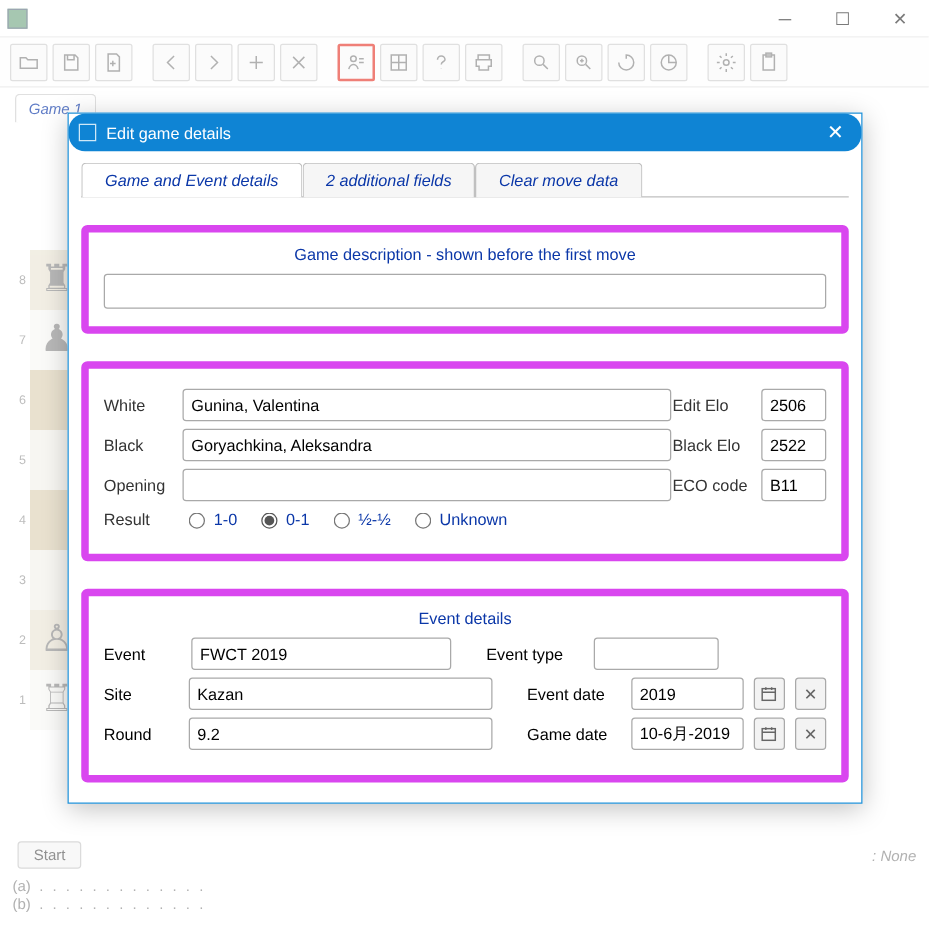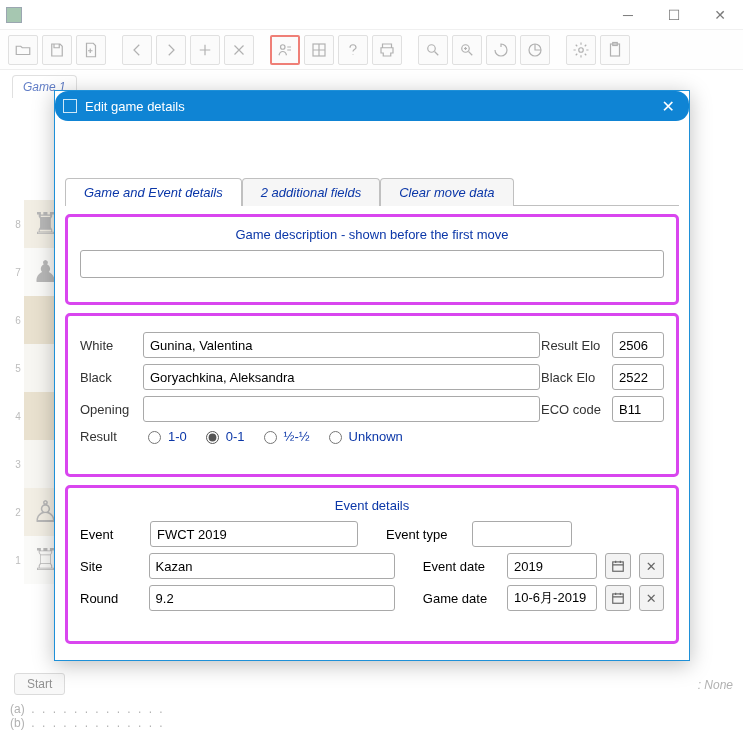--- a/index.html
+++ b/index.html
@@ -42,26 +42,26 @@
   
   .modal { position:absolute; left:54px; top:90px; width:636px; background:#fff; border:1px solid #1e90d8; box-shadow: 0 4px 20px rgba(0,0,0,.25); z-index:10; }
   .modal-titlebar { height:30px; background:#0f84d4; display:flex; align-items:center; padding:0 8px; color:#fff; font-size:13px;border-radius:13px; }
   .modal-titlebar .mt-icon { width:14px; height:14px; border:1px solid #cfe8f7; margin-right:8px; display:inline-block; }
   .modal-titlebar .mt-title { flex:1; }
   .modal-titlebar .mt-close { font-size:16px; cursor:pointer; padding:0 6px; }
 
   .modal-body { padding: 8px 10px 16px; }
 
   
-  .dlg-tabs { display:flex; border-bottom:1px solid #c0c0c0;margin-top:48px; }
+  .dlg-tabs { display:flex; border-bottom:1px solid #c0c0c0; }
   .dlg-tab { padding: 6px 18px; font-size:13px; font-style:italic; color:#0b37a8; border:1px solid #c0c0c0; border-bottom:none; background:#f2f2f2; margin-right:0px; position:relative; top:1px; border-radius:4px 4px 0 0; }
   .dlg-tab.active { background:#fff; font-weight:normal; }
   .dlg-tab:not(.active) { background:#f6f6f6; }
 
-  .panel { border:3px solid #d946ef; border-radius:5px; padding:10px 12px 24px; margin-top:8px; }
+  .panel { border:6px solid #d946ef; border-radius:5px; padding:10px 12px 14px; margin-top:22px; }
   .panel-title { text-align:center; color:#0b37a8; font-size:13px; margin-bottom:8px; }
 
   .desc-input { width:100%; height:28px; border:1px solid #a9a9a9; border-radius:3px; background:#fff; }
 
   .form-row { display:flex; align-items:center; margin: 6px 0; gap:1px; font-size:13px; color:#333; }
   .lbl { width:62px; }
   .lbl-r { width:70px; text-align:left; }
   .tin { height:26px; border:1px solid #a9a9a9; border-radius:3px; background:#fff; padding:0 6px; font-size:13px; }
   .tin.big { flex:1; }
   .tin.small { width:52px; }
@@ -254,21 +254,21 @@
     <div class="panel">
       <div class="panel-title">Game description - shown before the first move</div>
       <input class="desc-input" style="">
     </div>
 
     <div class="panel">
 
       <div class="form-row">
         <div class="lbl">White</div>
         <input class="tin big" value="Gunina, Valentina" style="">
-        <div class="lbl-r">Result Elo</div>
+        <div class="lbl-r">Edit Elo</div>
         <input class="tin small" value="2506" style="">
       </div>
 
       <div class="form-row">
         <div class="lbl">Black</div>
         <input class="tin big" value="Goryachkina, Aleksandra" style="">
         <div class="lbl-r">Black Elo</div>
         <input class="tin small" value="2522" style="">
       </div>
 

